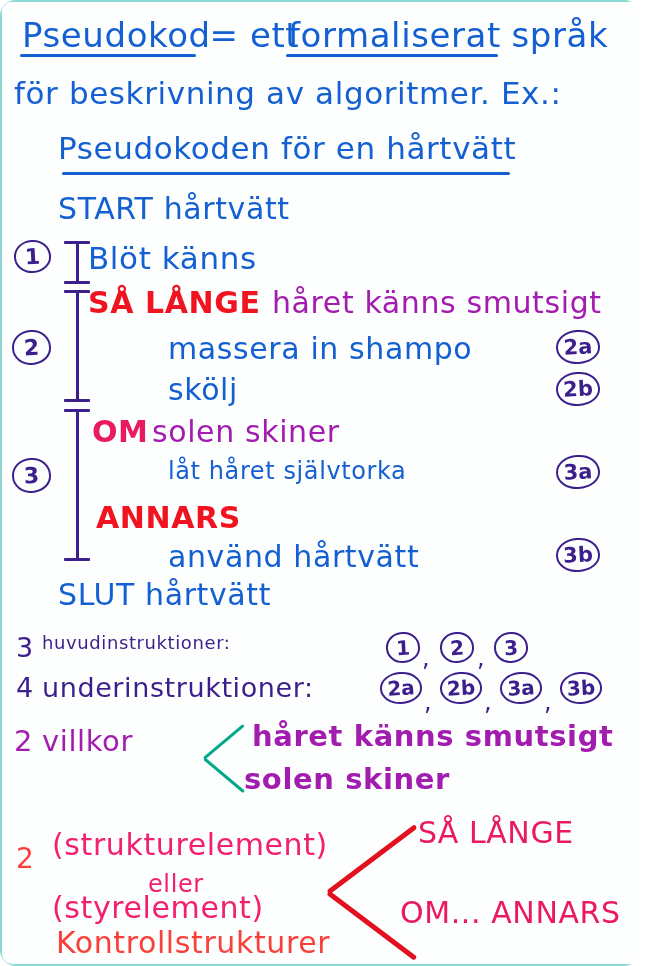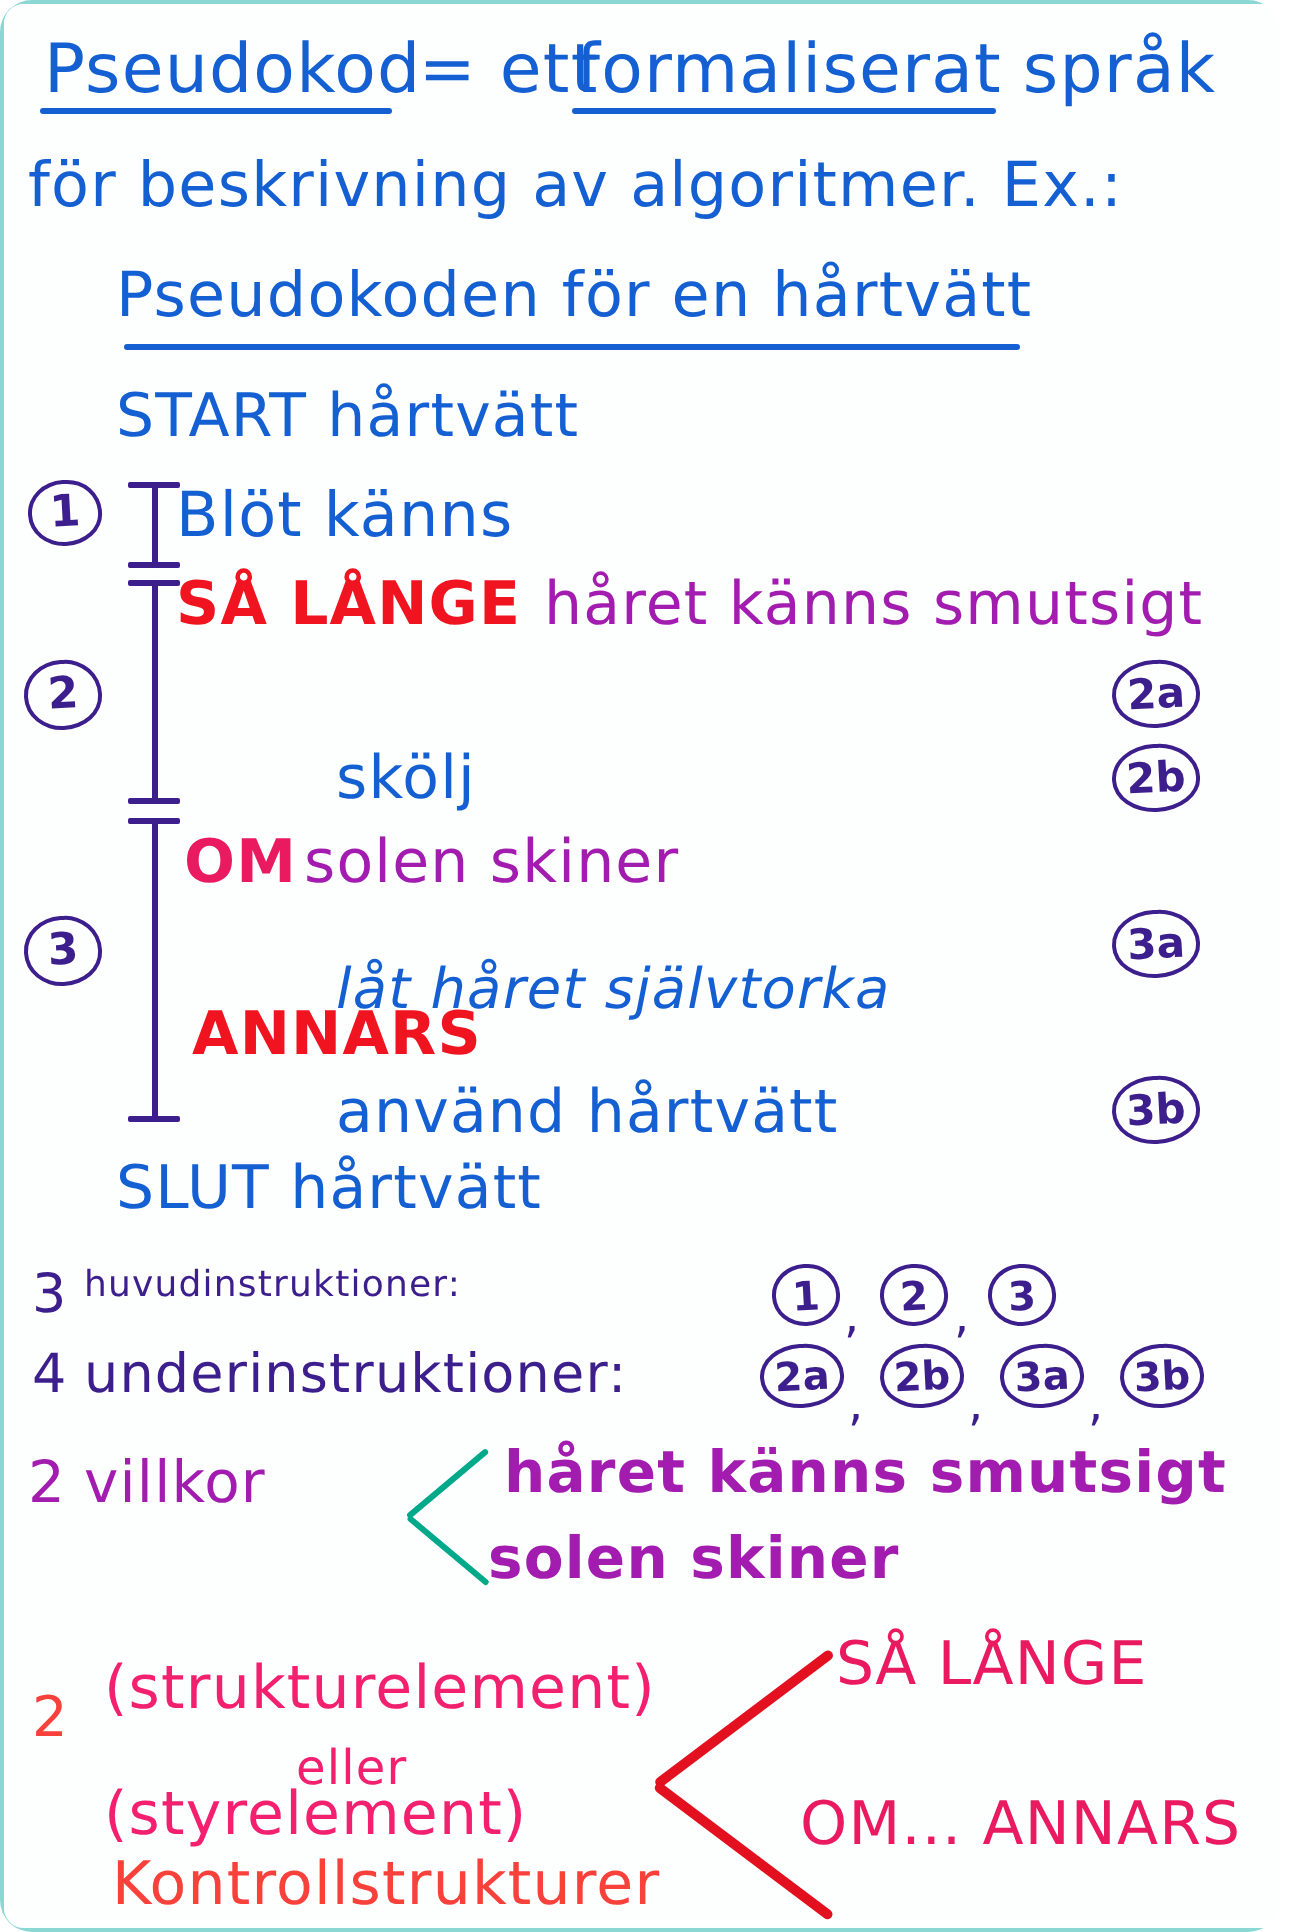--- a/index.html
+++ b/index.html
@@ -127,34 +127,35 @@
   <div class="hw blue" style="left:88px; top:243px; font-size:31px;">Blöt känns</div>
 
   <div class="circ" style="left:12px; top:330px; width:39px; height:35px; font-size:22px;">2</div>
   <div class="brk brk-h" style="left:64px; top:290px; width:26px;"></div>
   <div class="brk brk-v" style="left:76px; top:290px; height:112px;"></div>
   <div class="brk brk-h" style="left:64px; top:399px; width:26px;"></div>
 
   <div class="hw red" style="left:88px; top:288px; font-size:30px; font-weight:700;">SÅ LÅNGE</div>
   <div class="hw teal" style="left:272px; top:288px; font-size:30px;">håret känns smutsigt</div>
 
+  <div class="hw blue" style="left:168px; top:334px; font-size:30px;">massera in shampo</div>
   <div class="circ" style="left:556px; top:330px; width:44px; height:34px; font-size:21px;">2a</div>
 
   <div class="hw blue" style="left:168px; top:375px; font-size:30px;">skölj</div>
   <div class="circ" style="left:556px; top:372px; width:44px; height:34px; font-size:21px;">2b</div>
 
   <div class="circ" style="left:12px; top:458px; width:39px; height:35px; font-size:22px;">3</div>
   <div class="brk brk-h" style="left:64px; top:409px; width:26px;"></div>
   <div class="brk brk-v" style="left:76px; top:409px; height:152px;"></div>
   <div class="brk brk-h" style="left:64px; top:558px; width:26px;"></div>
 
   <div class="hw pink" style="left:92px; top:417px; font-size:30px; font-weight:700;">OM</div>
   <div class="hw teal" style="left:152px; top:417px; font-size:30px;">solen skiner</div>
 
-  <div class="hw blue" style="left:168px; top:481px; font-size:28px;font-style:italic;">låt håret självtorka</div>
+  <div class="hw blue" style="left:168px; top:459px; font-size:24px;">låt håret självtorka</div>
   <div class="circ" style="left:556px; top:455px; width:44px; height:34px; font-size:21px;">3a</div>
 
   <div class="hw red" style="left:96px; top:503px; font-size:30px; font-weight:700;">ANNARS</div>
 
   <div class="hw blue" style="left:168px; top:542px; font-size:30px;">använd hårtvätt</div>
   <div class="circ" style="left:556px; top:538px; width:44px; height:34px; font-size:21px;">3b</div>
 
   <div class="hw blue" style="left:58px; top:580px; font-size:30px;">SLUT hårtvätt</div>
 
   <div class="hw purple" style="left:16px; top:634px; font-size:27px;">3</div>

